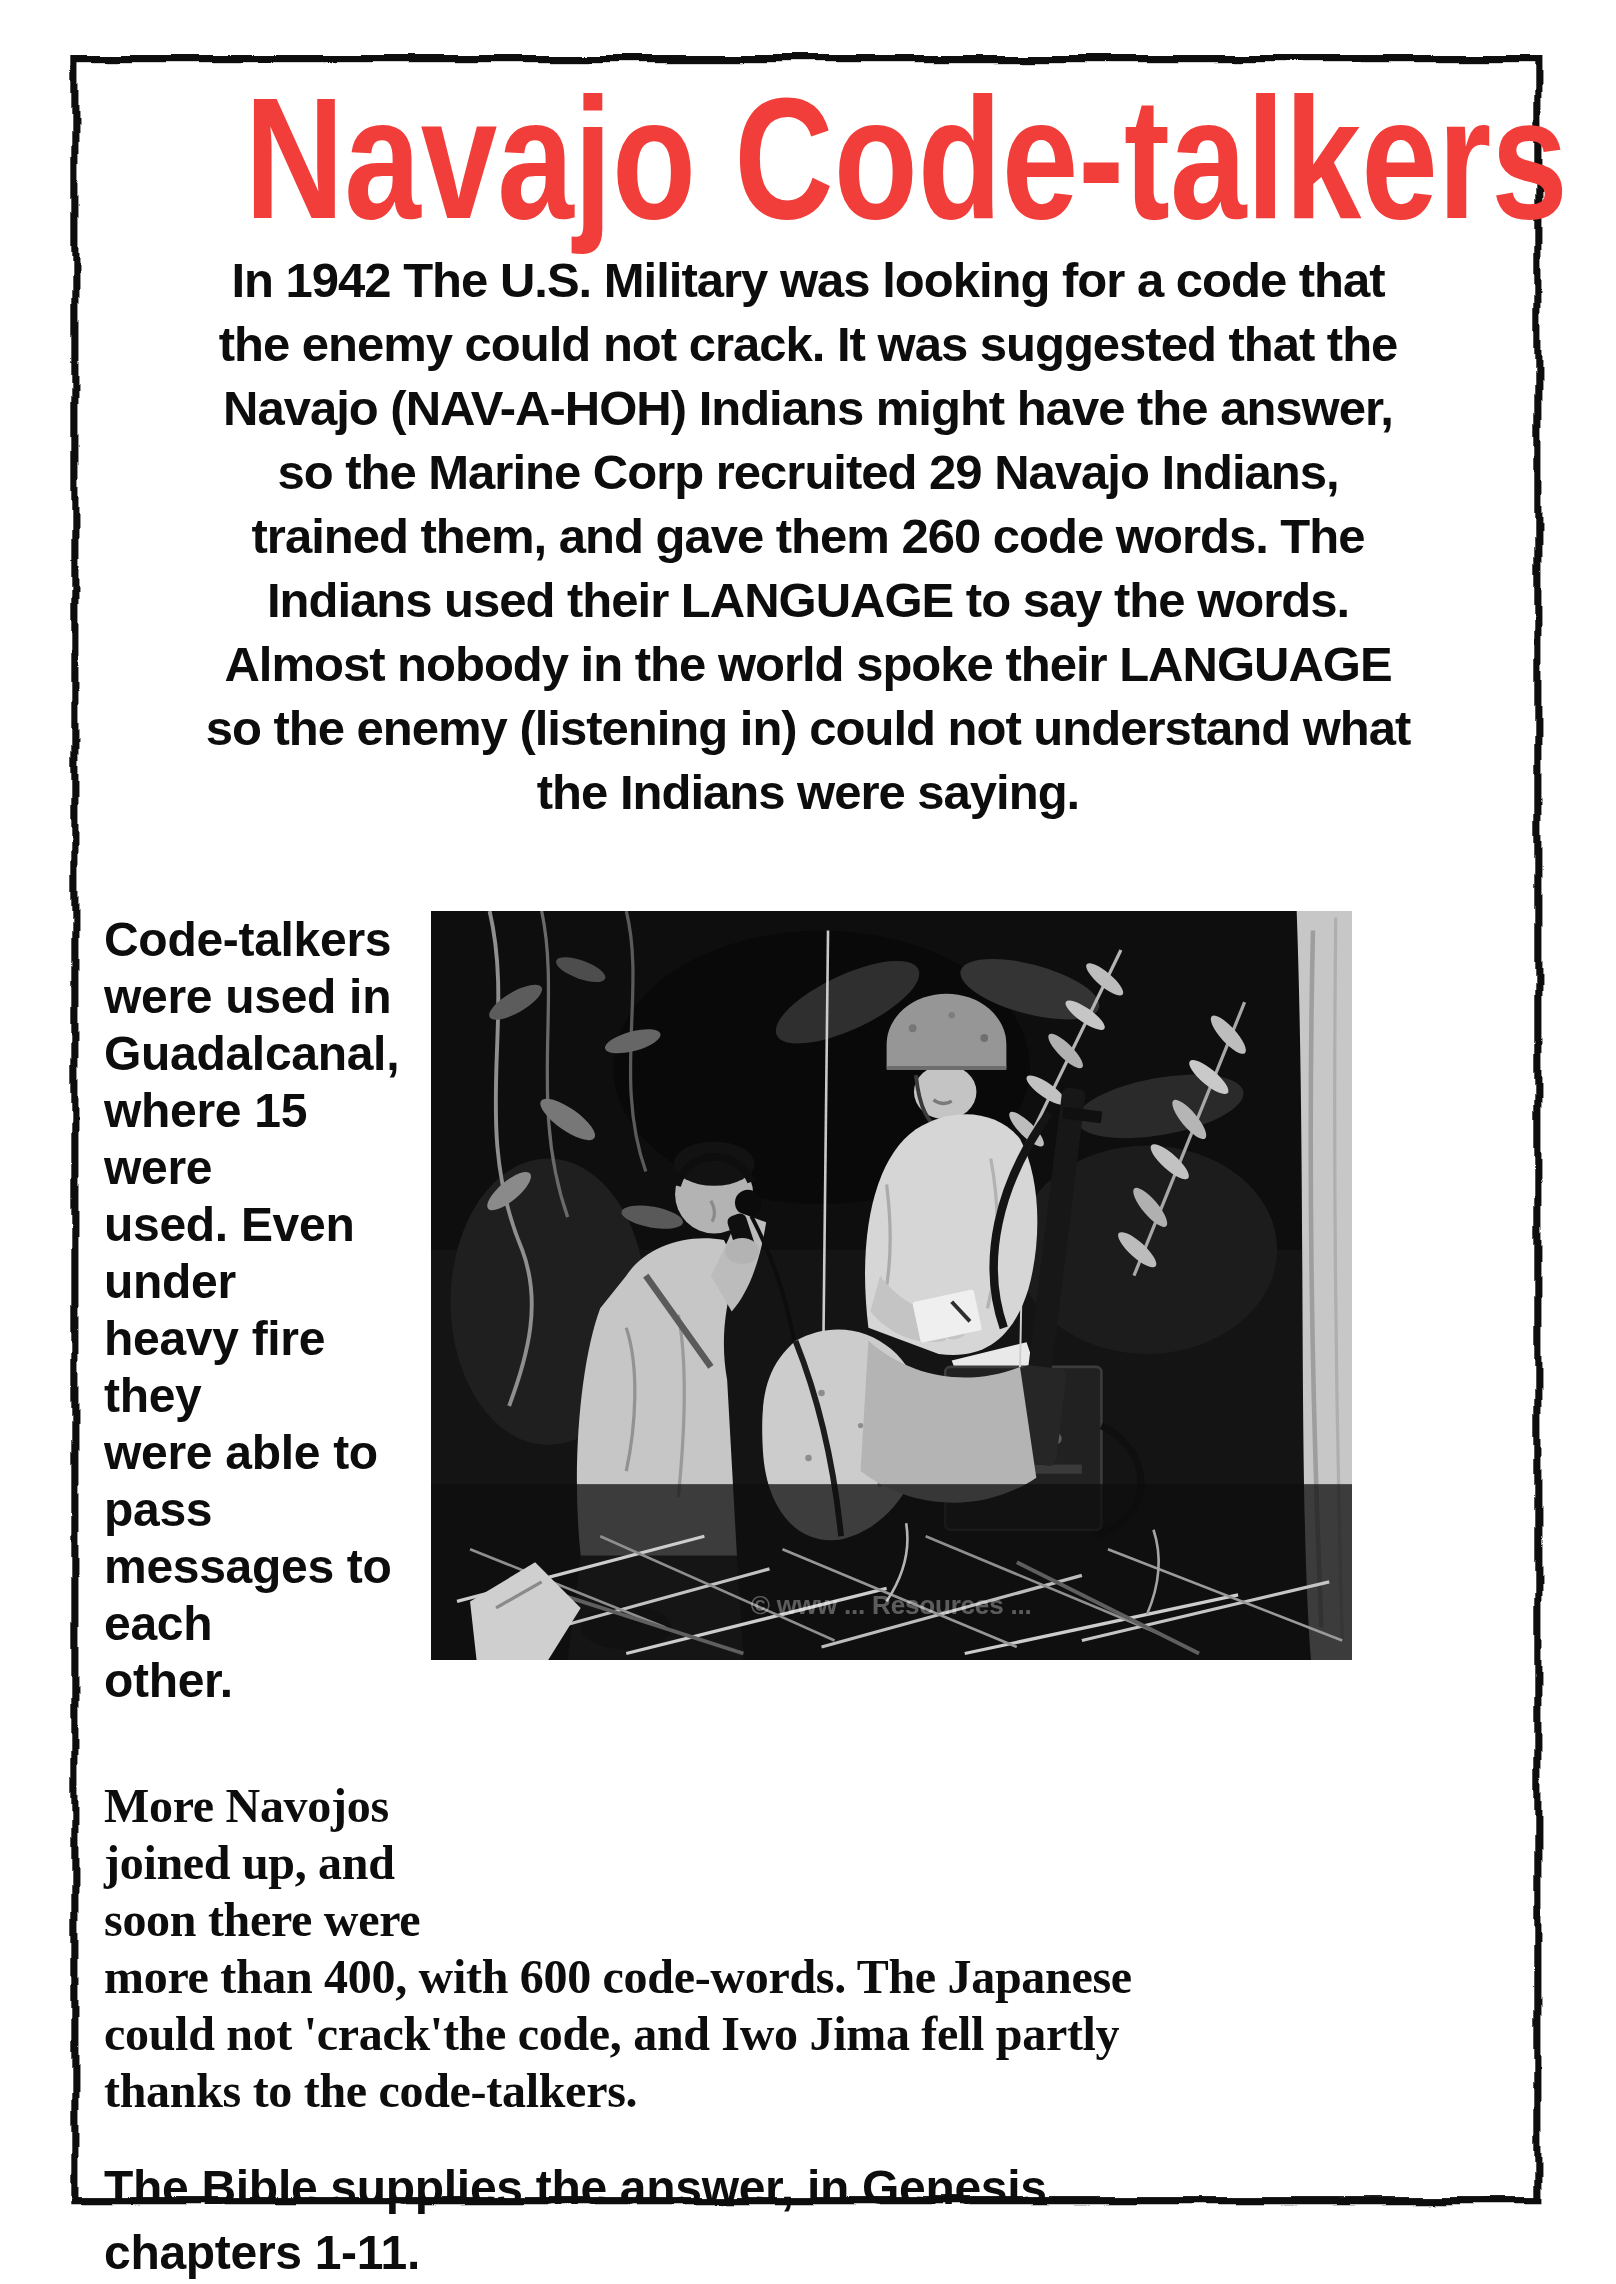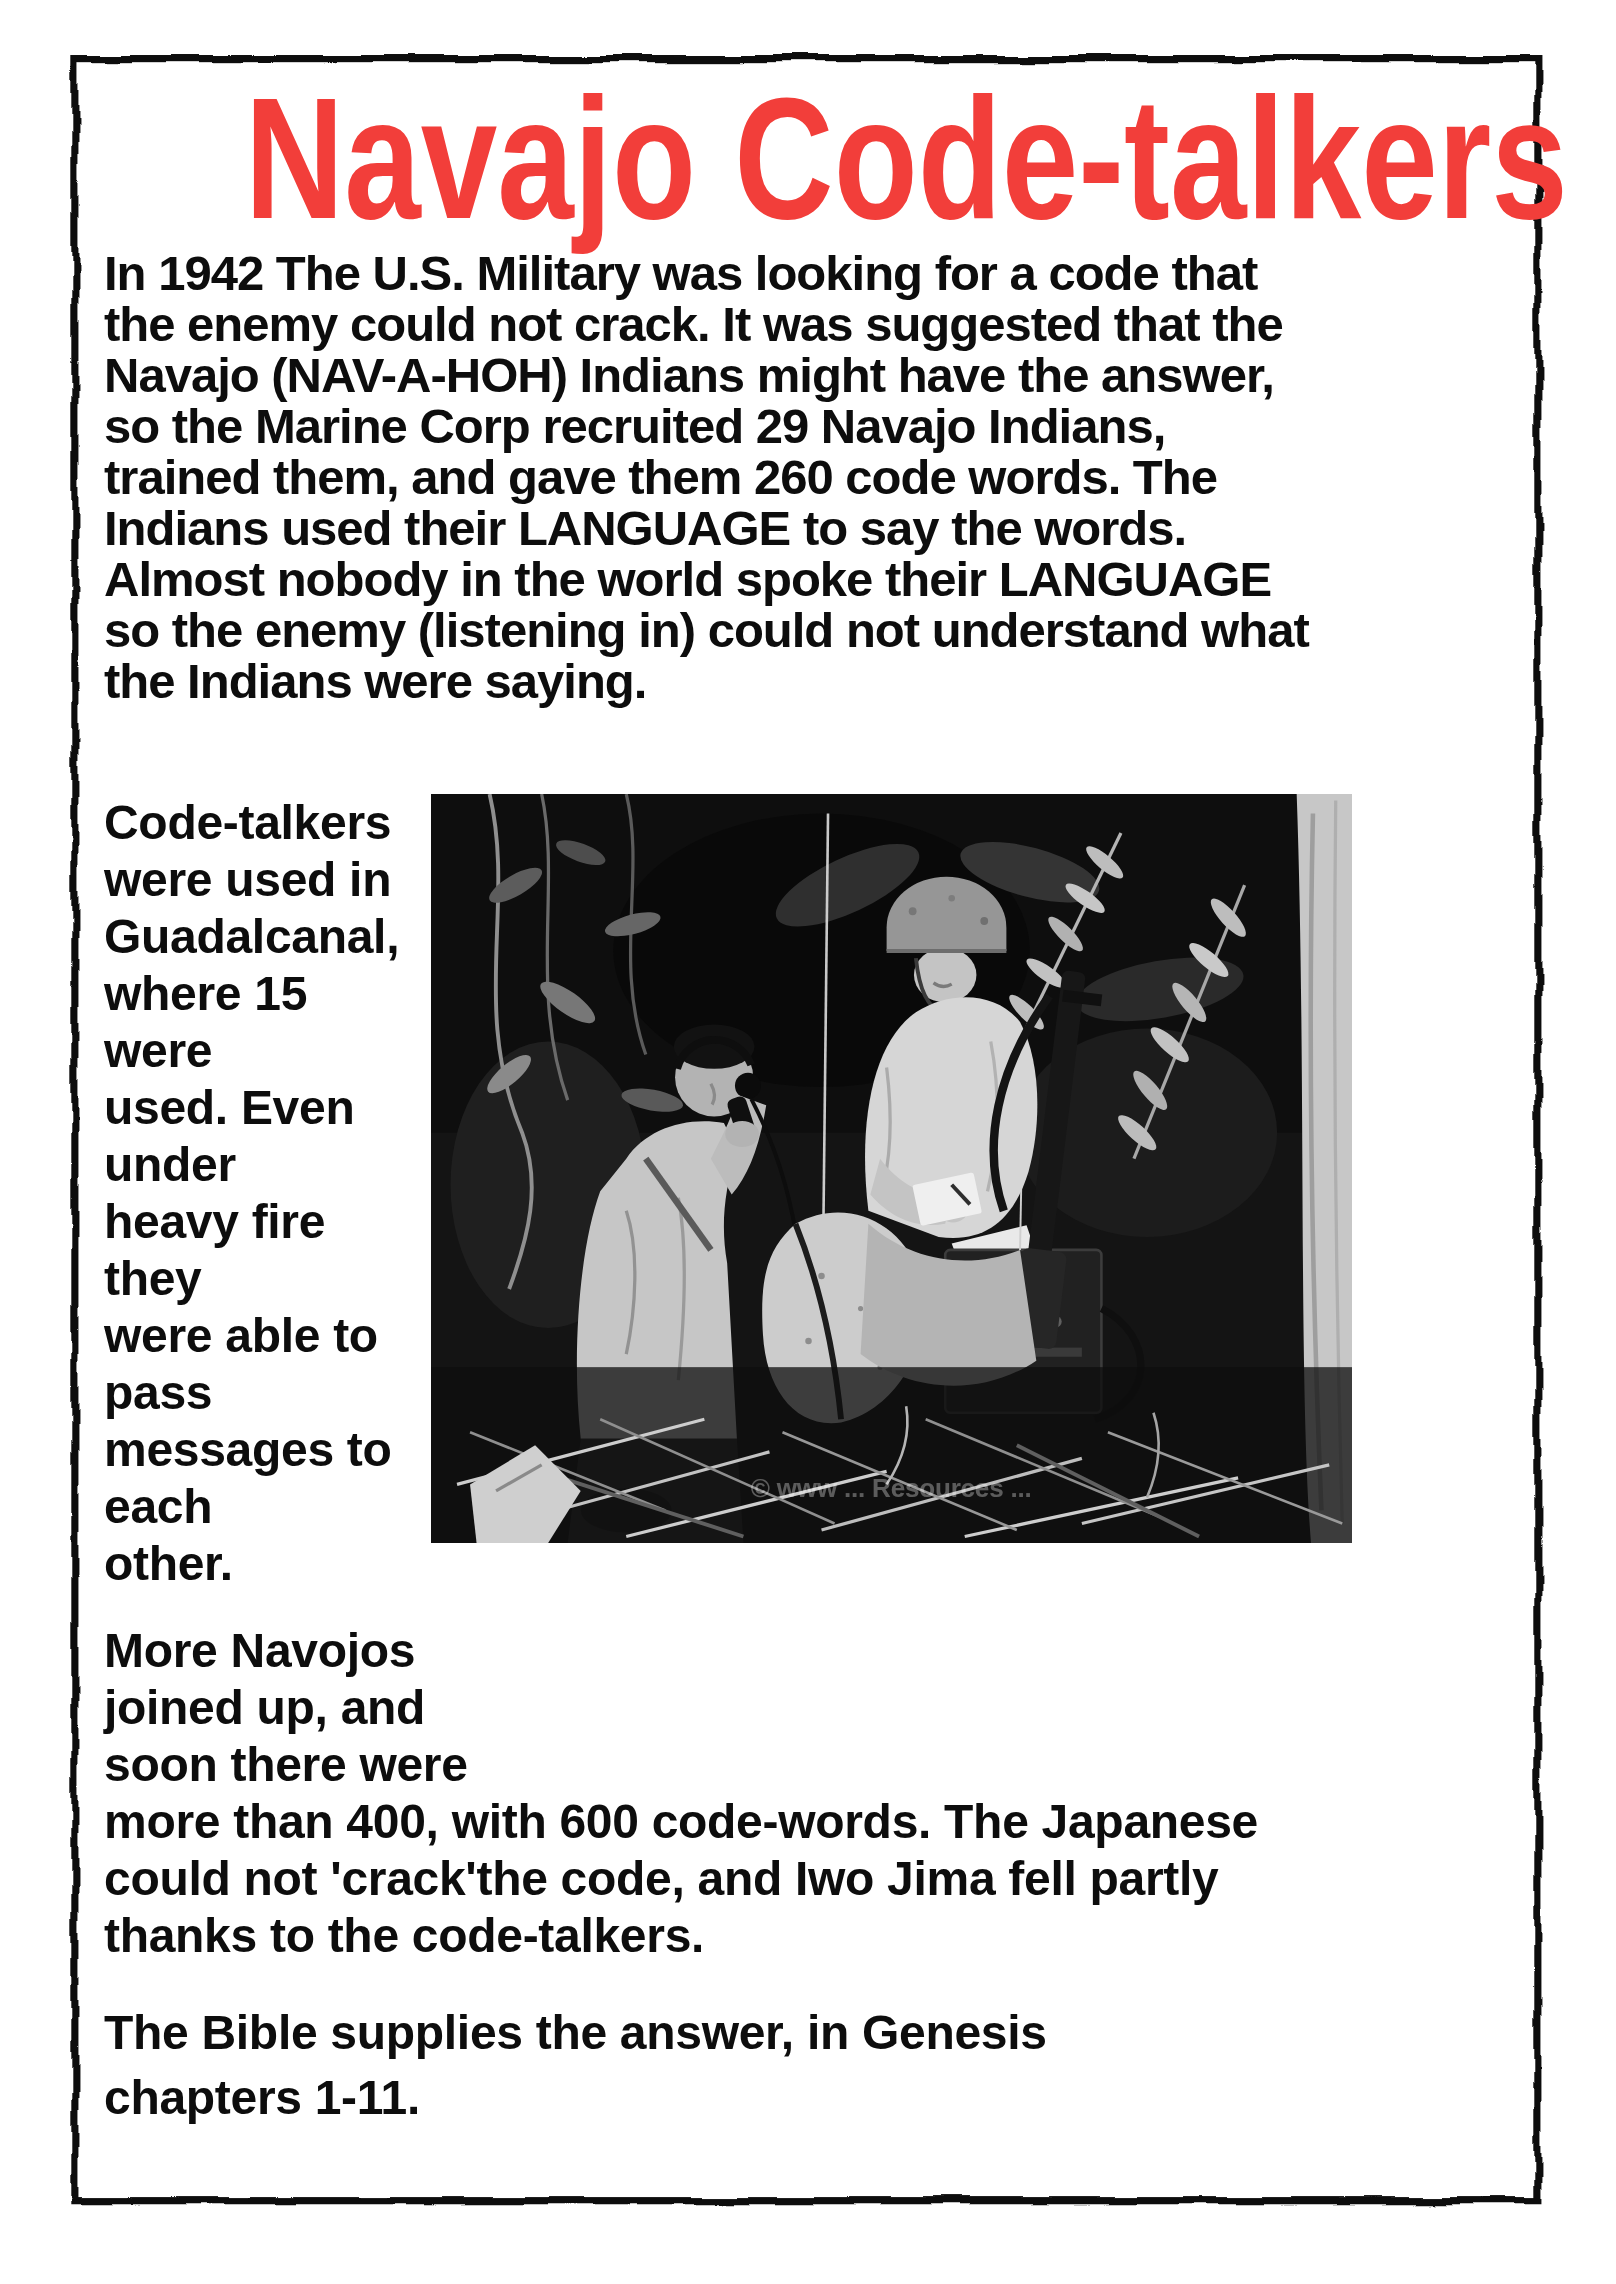--- a/index.html
+++ b/index.html
@@ -12,30 +12,30 @@
     font-family:"Liberation Sans","DejaVu Sans",sans-serif;color:var(--ink);
   }
   .border-svg{position:absolute;left:0;top:0;width:1616px;height:2284px;pointer-events:none;}
   .content{position:relative;padding:72px 104px 0 104px;width:1408px;}
   .title{
     font-size:172px;line-height:172px;font-weight:bold;color:var(--title-red);
     text-align:center;white-space:nowrap;transform:scaleX(0.80);transform-origin:50% 50%;
   }
   .preline{white-space:pre-line;}
   .intro{
-    margin-top:3.9px;text-align:left;font-weight:bold;font-size:49px;line-height:51px;
+    margin-top:3.9px;text-align:center;font-weight:bold;font-size:49px;line-height:64px;
     letter-spacing:-1px;
   }
   .wrapsec{margin-top:87px;font-weight:bold;font-size:48px;line-height:57px;letter-spacing:-0.3px;}
   .photo{
     float:right;width:1081px;height:749px;margin-left:15.6px;margin-bottom:0;
     display:block;
   }
   .photo svg{display:block;width:921px;height:749px;}
-  .para2{margin-top:30px;}
+  .para2{margin-top:68px;font-family:Liberation Serif, serif;}
   .para3{margin-top:78px;font-weight:bold;font-size:48px;line-height:57px;letter-spacing:-0.3px;clear:both;}
   .closing{margin-top:36px;text-align:left;font-weight:bold;font-size:48px;line-height:65px;letter-spacing:-0.3px;}
   .clearfix::after{content:"";display:block;clear:both;}
 </style>
 </head>
 <body>
 
 <svg class="border-svg" viewBox="0 0 2482 3508">
   <defs>
     <filter id="wobble" x="0" y="0" width="2482" height="3508" filterUnits="userSpaceOnUse">

